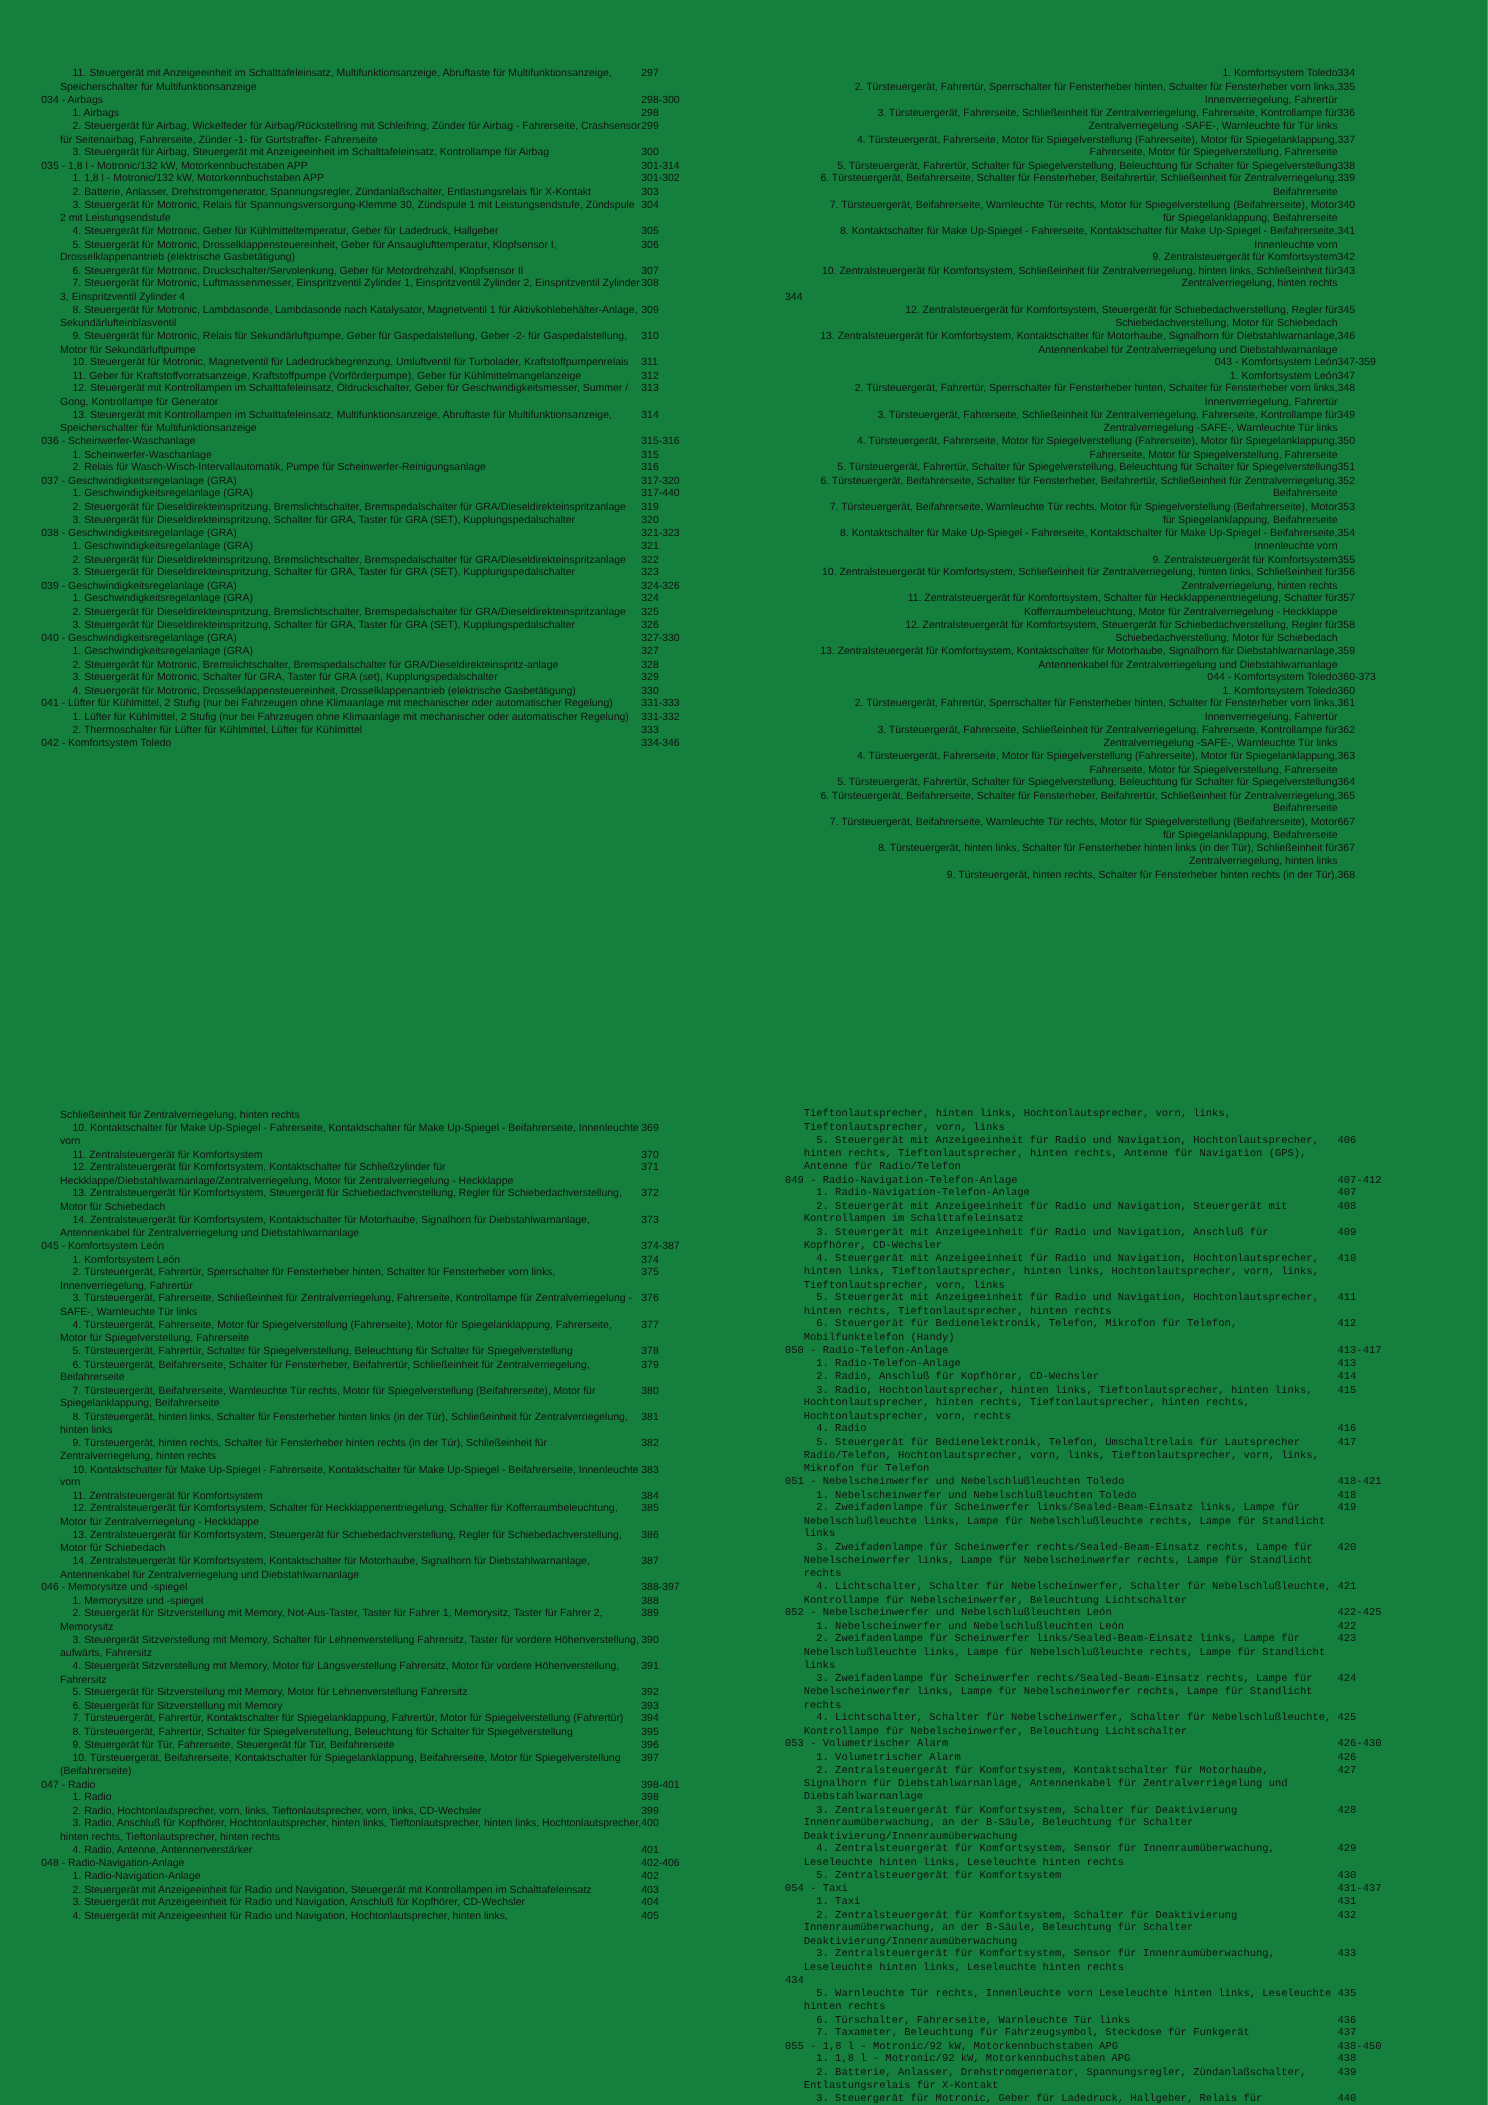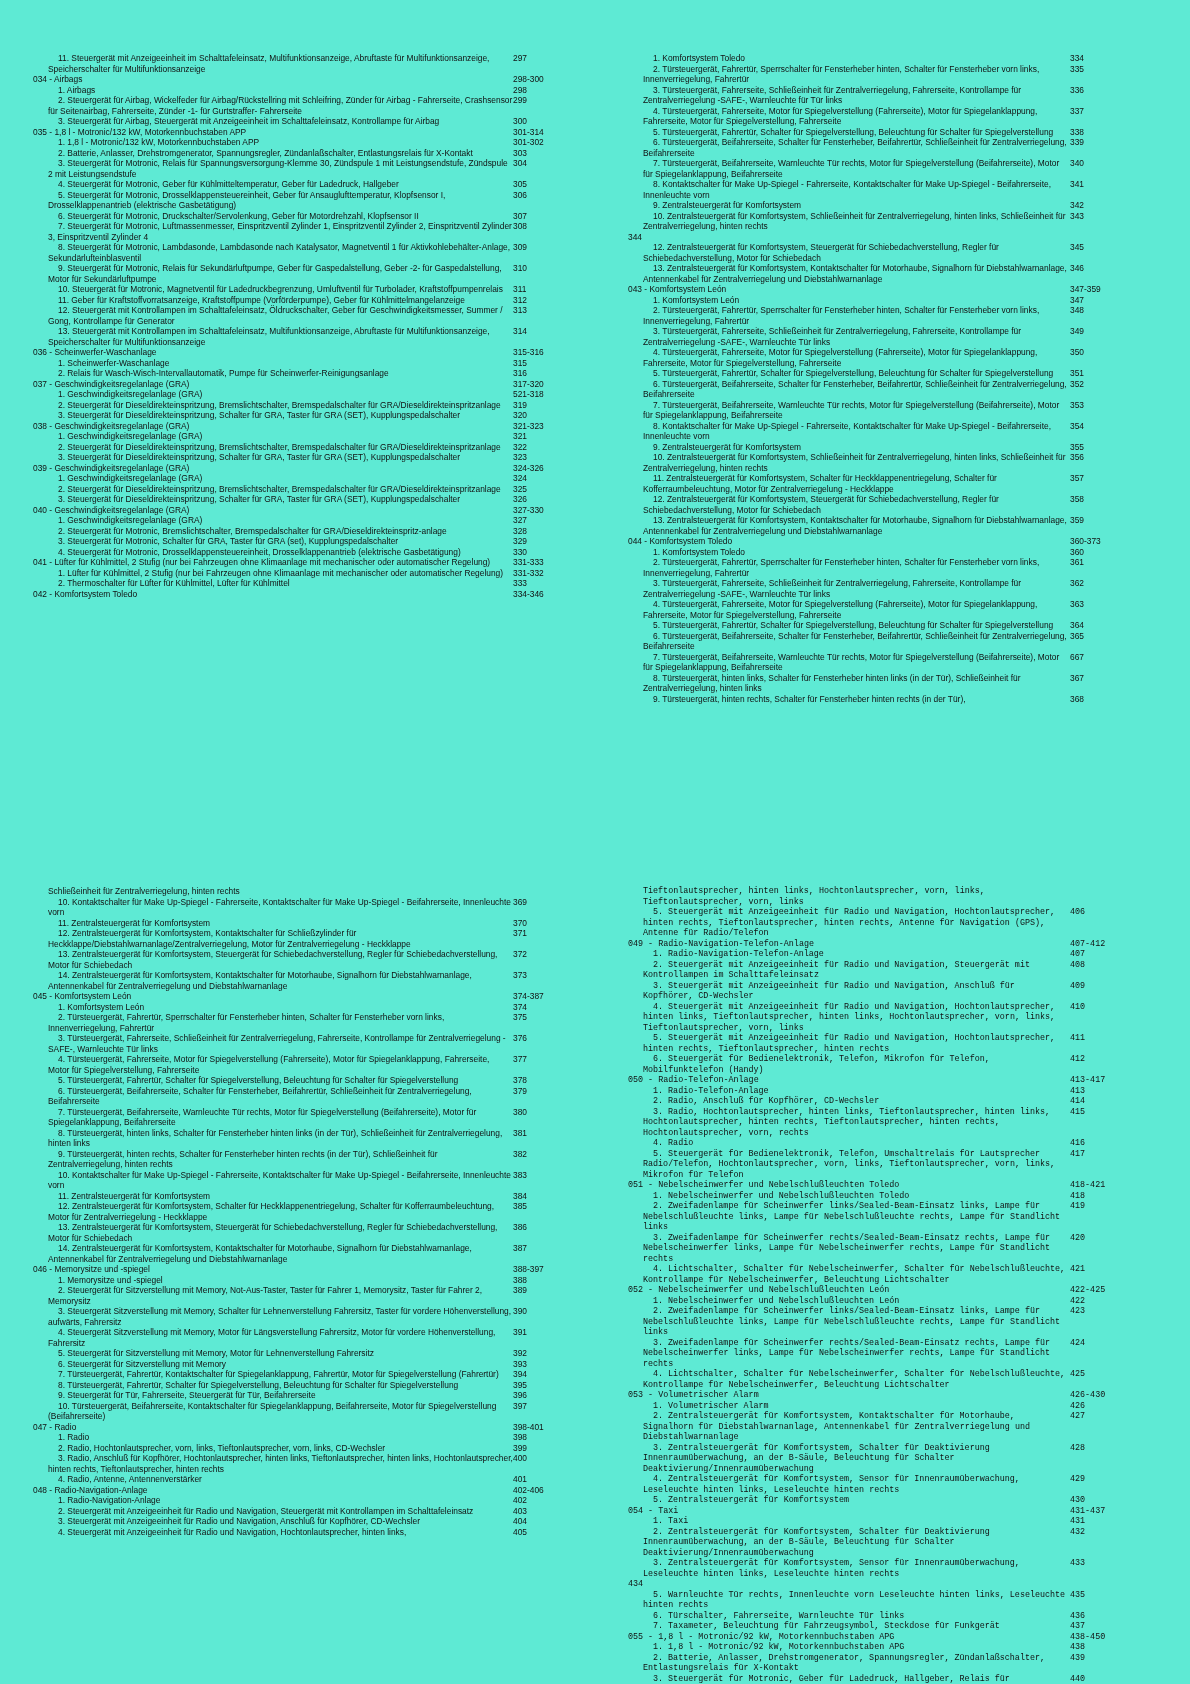--- a/index.html
+++ b/index.html
@@ -5,28 +5,28 @@
   html, body { margin:0; padding:0; }
   body {
     width:1190px; height:1684px;
     background:#ffffff;
     font-family:"Liberation Sans", sans-serif;
     color:#111111;
   }
   .page {
     position:relative;
     width:1190px; height:1684px;
-    background:#5eead4;
+    background:#15803d;
     overflow:hidden;
     font-size:8.4px;
     line-height:10.5px;
   }
   .col { position:absolute; }
   #col-0 { left:33px;  top:53px;  width:545px; }
-  #col-1 { left:628px; top:53px;  width:505px; }
+  #col-1 { left:628px; top:53px;  width:505px;text-align:right; }
   #col-2 { left:33px;  top:886px; width:545px; }
   #col-3 { left:628px; top:886px; width:505px;font-family:Liberation Mono, monospace; }
 
   .row { display:flex; align-items:flex-start; }
   .row .t { flex:0 0 auto; box-sizing:border-box; }
   #col-0 .t, #col-2 .t { width:480px; }
   #col-1 .t, #col-3 .t { width:442px; }
   .row .p { flex:0 0 auto; white-space:nowrap; padding-left:0; }
 
   .row.item .t, .row.continuation .t { padding-left:15px; }
@@ -125,21 +125,21 @@
       <div class="row item">
         <div class="t">2. Relais für Wasch-Wisch-Intervallautomatik, Pumpe für Scheinwerfer-Reinigungsanlage</div>
         <div class="p">316</div>
       </div>
       <div class="row section">
         <div class="t">037 - Geschwindigkeitsregelanlage (GRA)</div>
         <div class="p">317-320</div>
       </div>
       <div class="row item">
         <div class="t">1. Geschwindigkeitsregelanlage (GRA)</div>
-        <div class="p">521-318</div>
+        <div class="p">317-440</div>
       </div>
       <div class="row item">
         <div class="t">2. Steuergerät für Dieseldirekteinspritzung, Bremslichtschalter, Bremspedalschalter für GRA/Dieseldirekteinspritzanlage</div>
         <div class="p">319</div>
       </div>
       <div class="row item">
         <div class="t">3. Steuergerät für Dieseldirekteinspritzung, Schalter für GRA, Taster für GRA (SET), Kupplungspedalschalter</div>
         <div class="p">320</div>
       </div>
       <div class="row section">

